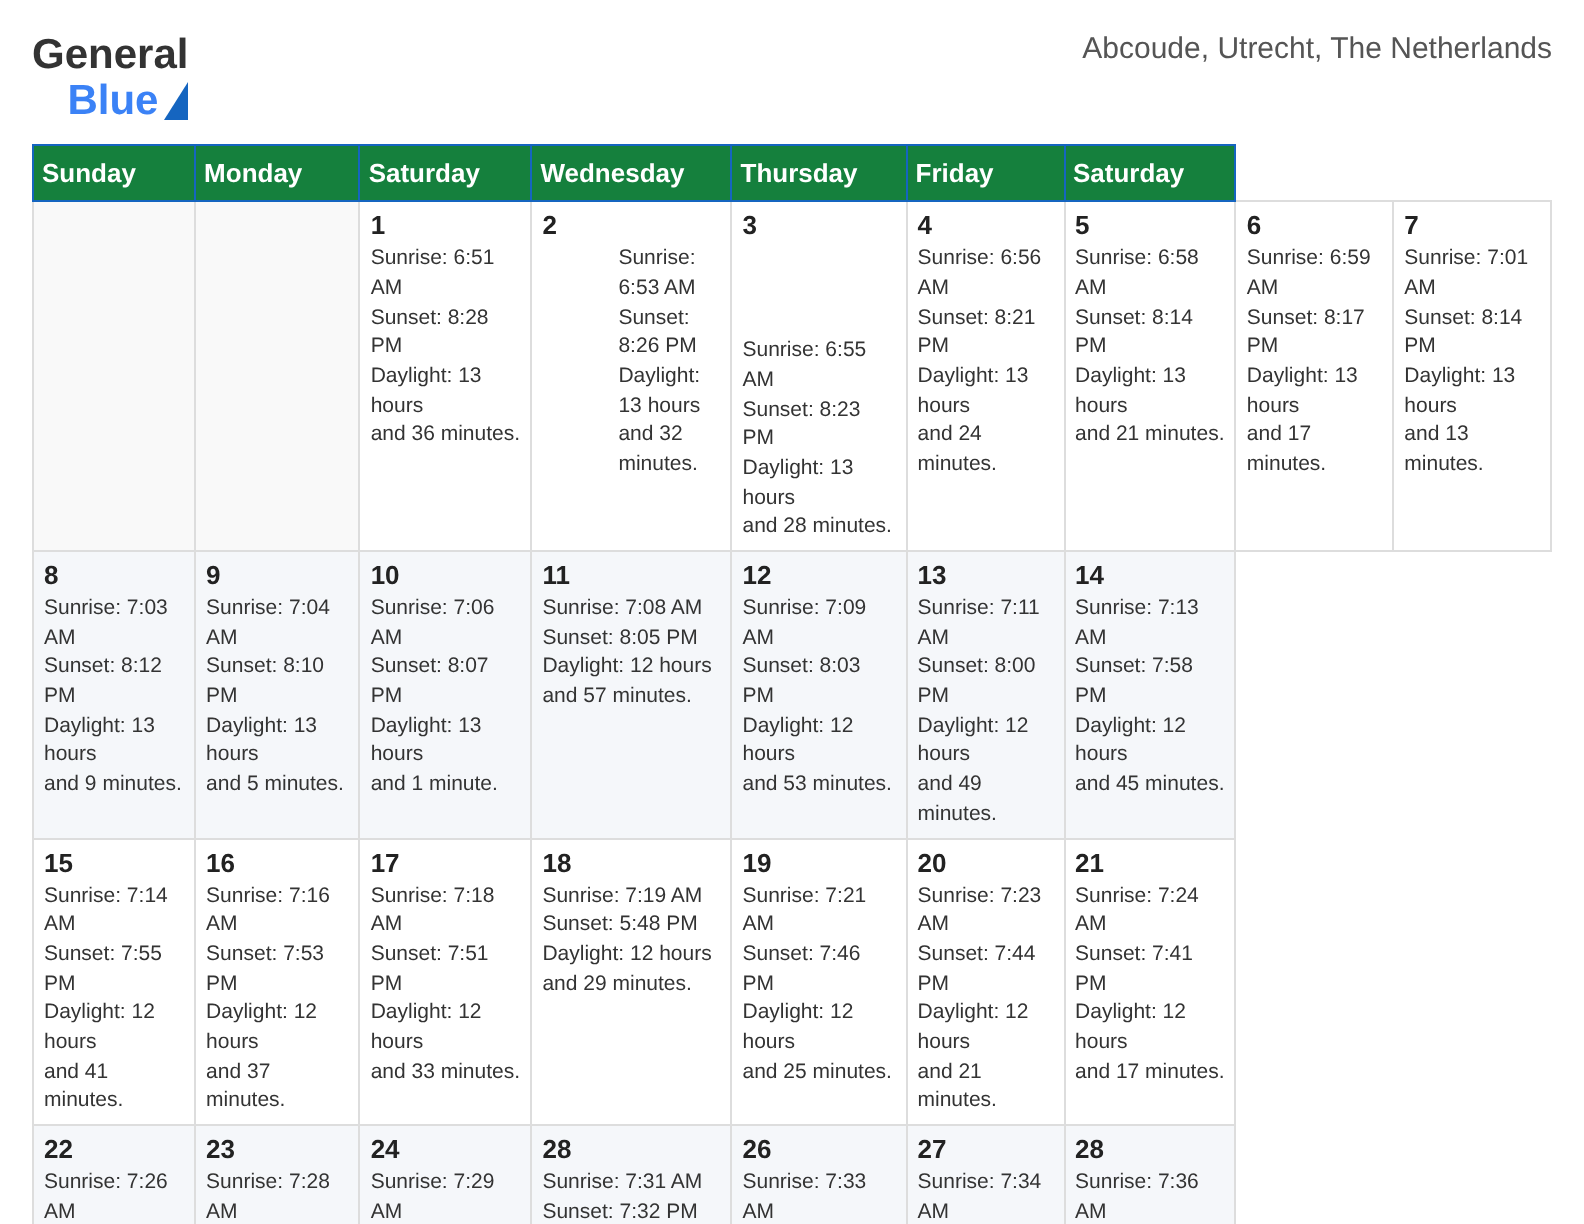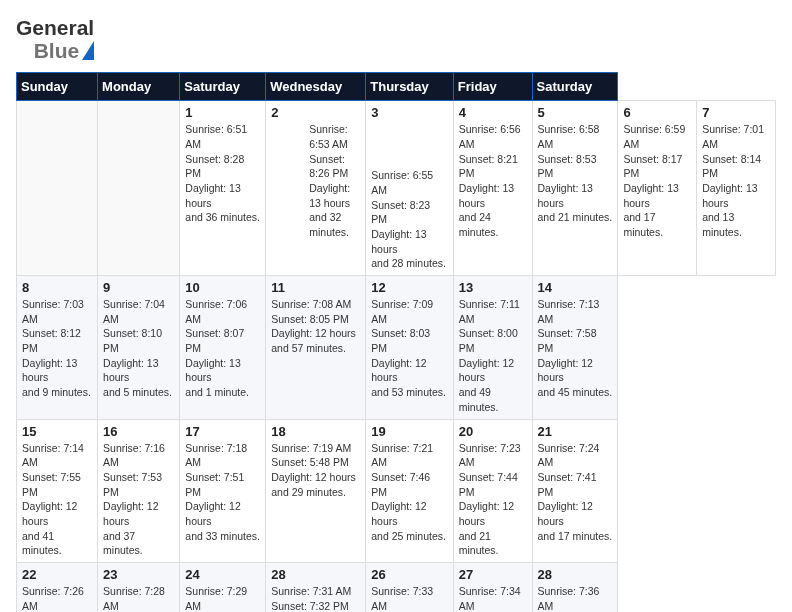--- a/index.html
+++ b/index.html
@@ -37,21 +37,21 @@
     .subtitle {
       font-size: 15px;
       color: #555;
     }
     table {
       width: 100%;
       border-collapse: collapse;
       font-size: 11px;
     }
     thead tr th {
-      background: #0f172a;
+      background: #15803d;
       color: #fff;
       padding: 6px 4px;
       text-align: left;
       font-size: 13px;
       font-weight: bold;
       border: 1px solid #1565C0;
     }
     tbody tr td {
       vertical-align: top;
       padding: 4px 5px;
@@ -81,28 +81,29 @@
 </head>
 <body>
 
 <div class="header-area">
   <div class="logo">
     <div class="logo-img">
       <div style="display:flex;flex-direction:column;align-items:flex-end;">
         <div style="font-size:21px;font-weight:bold;color:#333;line-height:1.1;">
           <span style="color:#333;">General</span>
         </div>
-        <div style="font-size:21px;font-weight:bold;color:#737373;line-height:1.1;display:flex;align-items:center;">
+        <div style="font-size:21px;font-weight:bold;color:#3b82f6;line-height:1.1;display:flex;align-items:center;">
           <span>Blue</span>
           <div style="width:0;height:0;border-left:12px solid transparent;border-bottom:19px solid #1565C0;margin-left:3px;margin-bottom:0;"></div>
         </div>
       </div>
     </div>
   </div>
   <div class="title-area">
+    <div class="subtitle">Abcoude, Utrecht, The Netherlands</div>
   </div>
 </div>
 
 <table>
   <thead>
     <tr>
     <th>Sunday</th>
         <th>Monday</th>
         <th>Saturday</th>
         <th>Wednesday</th>
@@ -139,21 +140,21 @@
         <td>
           <div class="day-num">4</div>
           <div class="day-info" style="white-space: pre-line;">Sunrise: 6:56 AM
 Sunset: 8:21 PM
 Daylight: 13 hours
 and 24 minutes.</div>
         </td>
         <td>
           <div class="day-num">5</div>
           <div class="day-info" style="white-space: pre-line;">Sunrise: 6:58 AM
-Sunset: 8:53 PM
+Sunset: 8:14 PM
 Daylight: 13 hours
 and 21 minutes.</div>
         </td>
         <td>
           <div class="day-num">6</div>
           <div class="day-info" style="white-space: pre-line;">Sunrise: 6:59 AM
 Sunset: 8:17 PM
 Daylight: 13 hours
 and 17 minutes.</div>
         </td>

